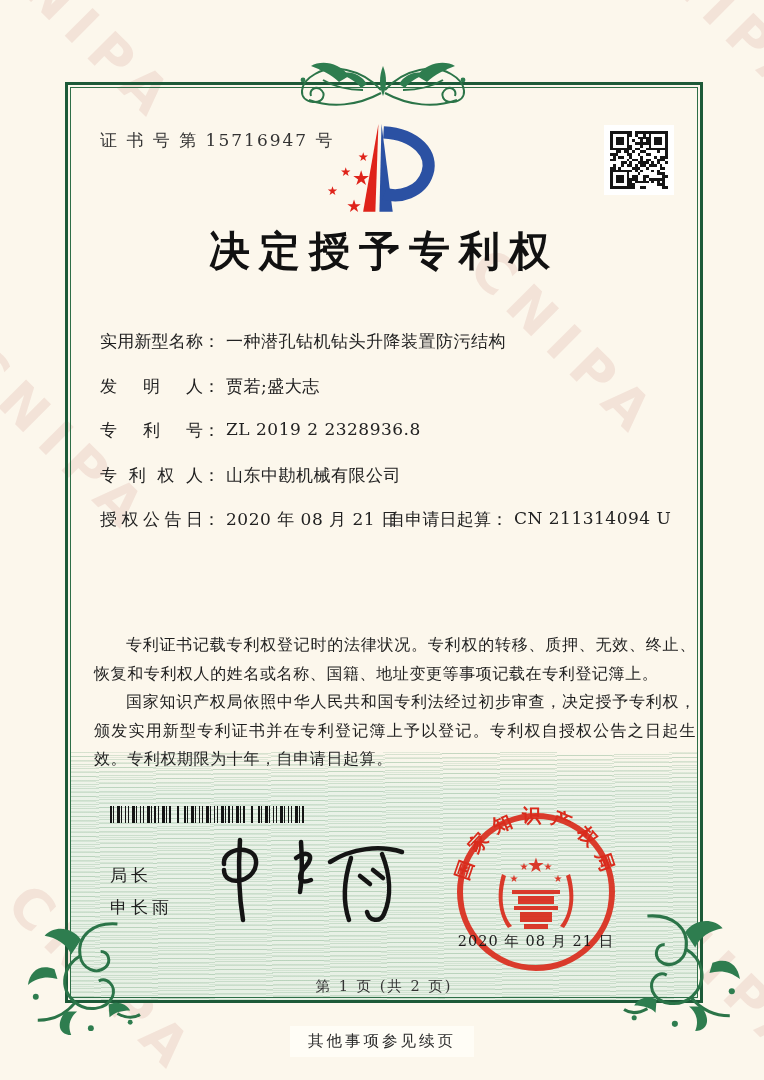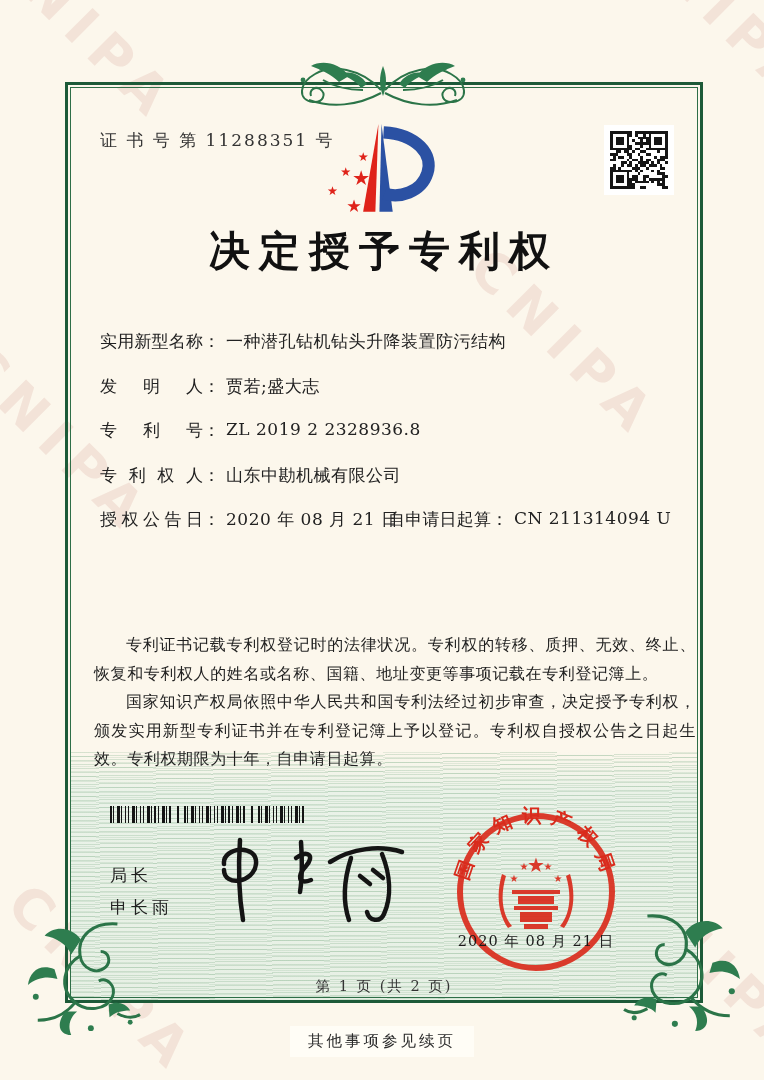--- a/index.html
+++ b/index.html
@@ -171,21 +171,21 @@
     <path d="M58,20 C48,6 30,6 21,16 C33,18 44,25 48,35 Z"></path>
     <path d="M31,50 C16,44 6,52 4,66 C14,58 24,57 34,60 Z"></path>
     <path d="M42,93 C32,106 36,117 48,117 C44,107 47,99 54,93 Z"></path>
     <path d="M86,86 C95,82 104,85 108,92 C99,92 92,94 87,99 Z"></path>
     <circle cx="12" cy="78" r="3"></circle>
       <circle cx="68" cy="110" r="3"></circle>
       <circle cx="108" cy="104" r="2.5"></circle>
   </g>
 </svg>
 
-<div class="abs certno">证 书 号 第 11288351 号</div>
+<div class="abs certno">证 书 号 第 15716947 号</div>
 
 <svg class="abs logo" width="145" height="102" viewBox="0 0 140 100">
   <path d="M66,6 L51,92 L63,92 Z" fill="#df231a"></path>
   <path d="M69,6 L67,92 L80,92 Z" fill="#2b51a3"></path>
   <path d="M71,14 C104,16 120,36 114,54 C108,73 86,79 72,74" stroke="#2b51a3" stroke-width="12" fill="none"></path>
   <g fill="#df231a" font-size="12" text-anchor="middle">
     <text x="51" y="42">★</text>
     <text x="34" y="57">★</text>
     <text x="49" y="66" font-size="20">★</text>
     <text x="21" y="75">★</text>

